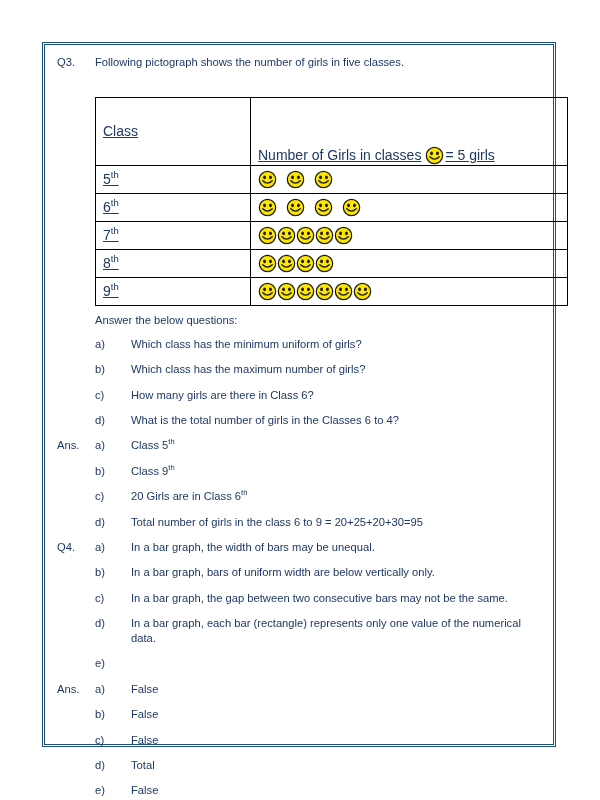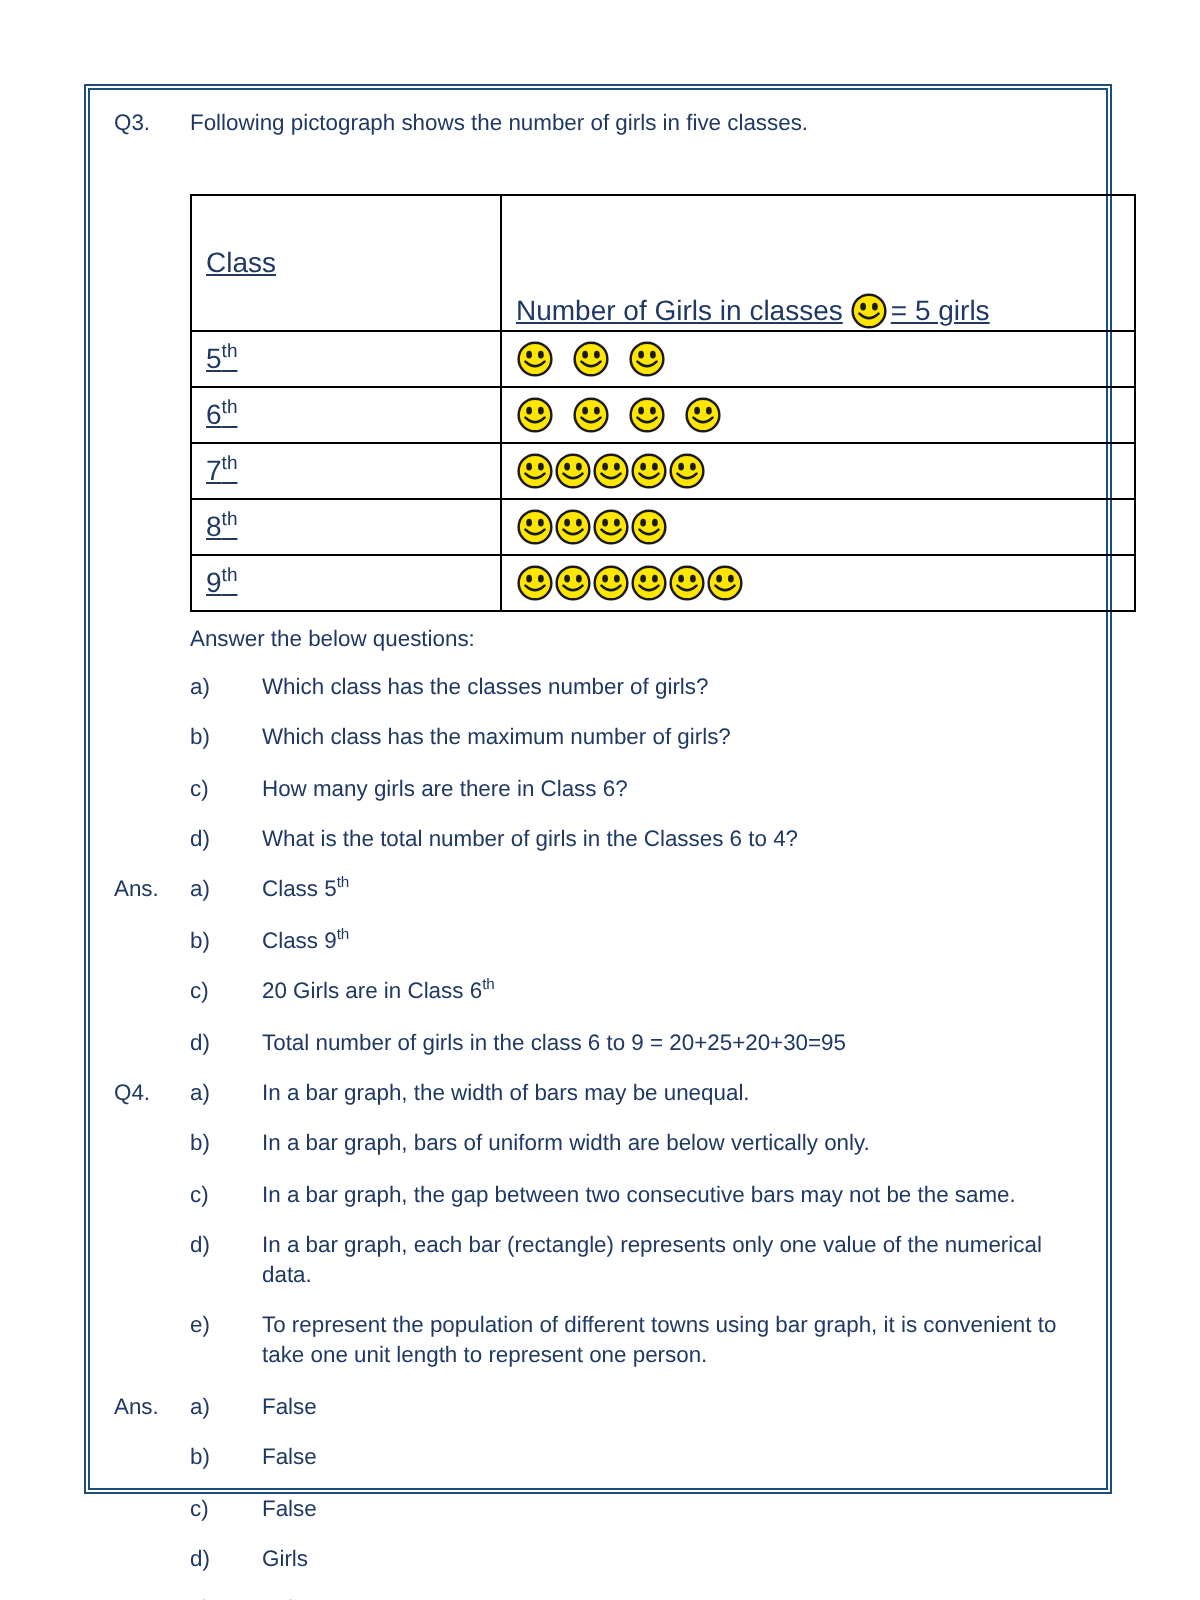--- a/index.html
+++ b/index.html
@@ -366,21 +366,21 @@
           </tr>
         </tbody>
     </table>
 
     <div class="subhead">Answer the below questions:</div>
 
     <div>
         <div class="qrow">
           <span class="qlabel"></span>
           <span class="alpha">a)</span>
-          <span class="qtext">Which class has the classes number of girls?</span>
+          <span class="qtext">Which class has the minimum uniform of girls?</span>
         </div>
         <div class="qrow">
           <span class="qlabel"></span>
           <span class="alpha">b)</span>
           <span class="qtext">Which class has the maximum number of girls?</span>
         </div>
         <div class="qrow">
           <span class="qlabel"></span>
           <span class="alpha">c)</span>
           <span class="qtext">How many girls are there in Class 6?</span>
@@ -432,21 +432,20 @@
           <span class="qtext">In a bar graph, the gap between two consecutive bars may not be the same.</span>
         </div>
         <div class="qrow">
           <span class="qlabel"></span>
           <span class="alpha">d)</span>
           <span class="qtext">In a bar graph, each bar (rectangle) represents only one value of the numerical data.</span>
         </div>
         <div class="qrow">
           <span class="qlabel"></span>
           <span class="alpha">e)</span>
-          <span class="qtext">To represent the population of different towns using bar graph, it is convenient to take one unit length to represent one person.</span>
         </div>
       </div>
 
     <div>
         <div class="qrow">
           <span class="qlabel">Ans.</span>
           <span class="alpha">a)</span>
           <span class="qtext">False</span>
         </div>
         <div class="qrow">
@@ -455,21 +454,21 @@
           <span class="qtext">False</span>
         </div>
         <div class="qrow">
           <span class="qlabel"></span>
           <span class="alpha">c)</span>
           <span class="qtext">False</span>
         </div>
         <div class="qrow">
           <span class="qlabel"></span>
           <span class="alpha">d)</span>
-          <span class="qtext">Girls</span>
+          <span class="qtext">Total</span>
         </div>
         <div class="qrow">
           <span class="qlabel"></span>
           <span class="alpha">e)</span>
           <span class="qtext">False</span>
         </div>
       </div>
 
   </div>
 </div>

